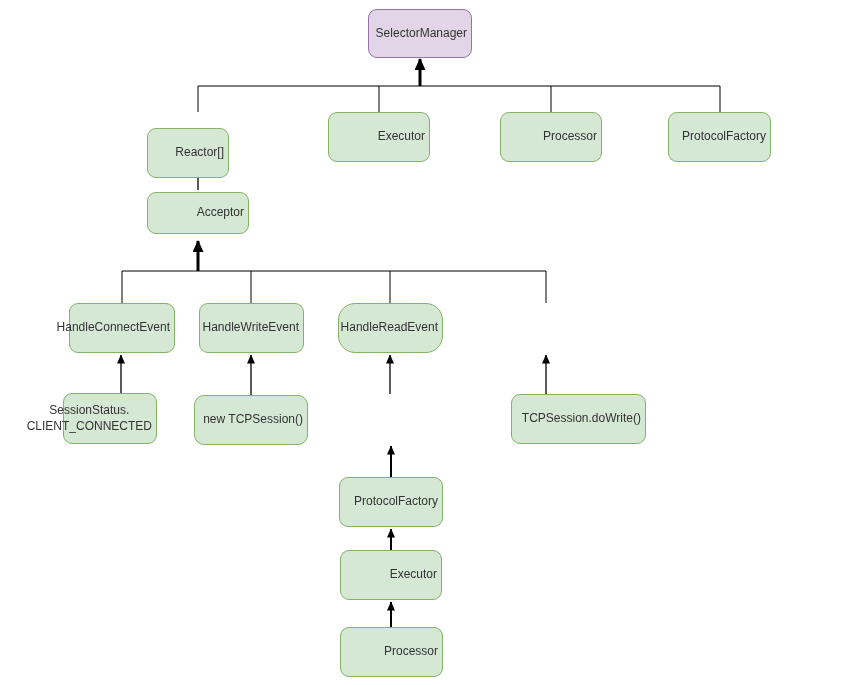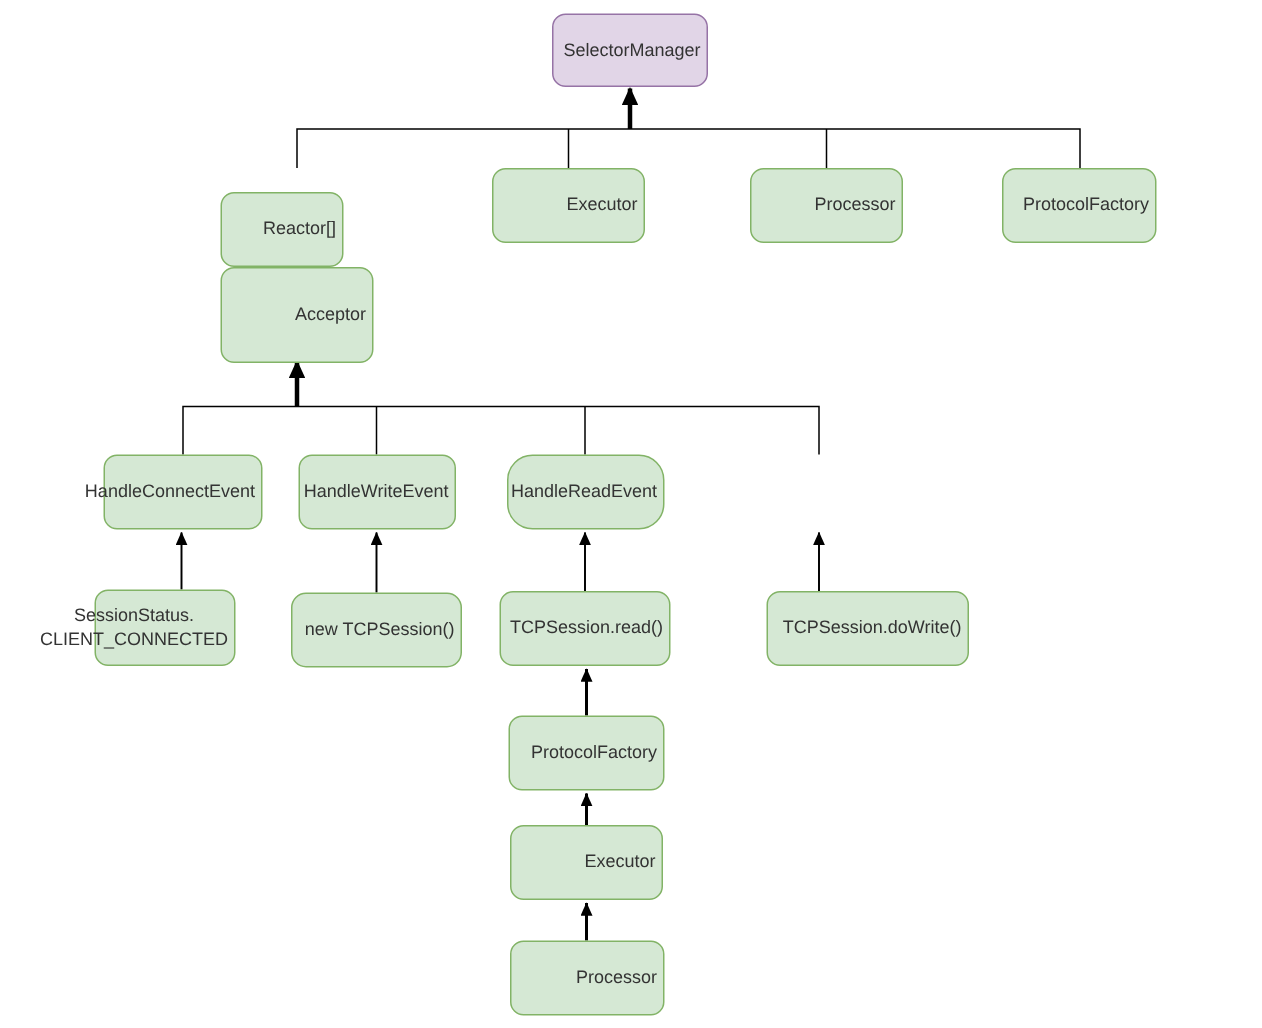--- a/index.html
+++ b/index.html
@@ -34,21 +34,21 @@
     padding:2px 4px;
     white-space:pre-line;
   }
   .node.accent{background:var(--accent-fill);border-color:var(--accent-border);}
   
   #n-selector-manager{left:368px;top:9px;width:104px;height:49px;}
   #n-reactor-array{left:147px;top:128px;width:82px;height:50px;}
   #n-executor-top{left:328px;top:112px;width:102px;height:50px;}
   #n-processor-top{left:500px;top:112px;width:102px;height:50px;}
   #n-protocol-factory-top{left:668px;top:112px;width:103px;height:50px;}
-  #n-acceptor{left:147px;top:178px;width:102px;height:64px;}
+  #n-acceptor{left:147px;top:192px;width:102px;height:42px;}
   #n-handle-connect-event{left:69px;top:303px;width:106px;height:50px;}
   #n-handle-accept-event{left:199px;top:303px;width:105px;height:50px;}
   #n-handle-read-event{left:338px;top:303px;width:105px;height:50px;border-radius:17px;}
   #n-handle-write-event{left:493px;top:303px;width:106px;height:50px;}
   #n-session-status{left:63px;top:393px;width:94px;height:51px;}
   #n-new-tcp-session{left:194px;top:395px;width:114px;height:50px;border-radius:10px;}
   #n-tcp-session-read{left:333px;top:394px;width:114px;height:50px;}
   #n-tcp-session-dowrite{left:511px;top:394px;width:135px;height:50px;}
   #n-protocol-factory-chain{left:339px;top:477px;width:104px;height:50px;}
   #n-executor-chain{left:340px;top:550px;width:102px;height:50px;}
@@ -118,23 +118,20 @@
     <span>HandleReadEvent</span>
   </div>
 
   <div class="node" id="n-session-status">
     <span>SessionStatus.
 CLIENT_CONNECTED</span>
   </div>
   <div class="node" id="n-new-tcp-session">
     <span>new TCPSession()</span>
   </div>
-  <div class="node" id="n-tcp-session-read">
-    <span>TCPSession.read()</span>
-  </div>
   <div class="node" id="n-tcp-session-dowrite">
     <span>TCPSession.doWrite()</span>
   </div>
 
   <div class="node" id="n-protocol-factory-chain">
     <span>ProtocolFactory</span>
   </div>
   <div class="node" id="n-executor-chain">
     <span>Executor</span>
   </div>

